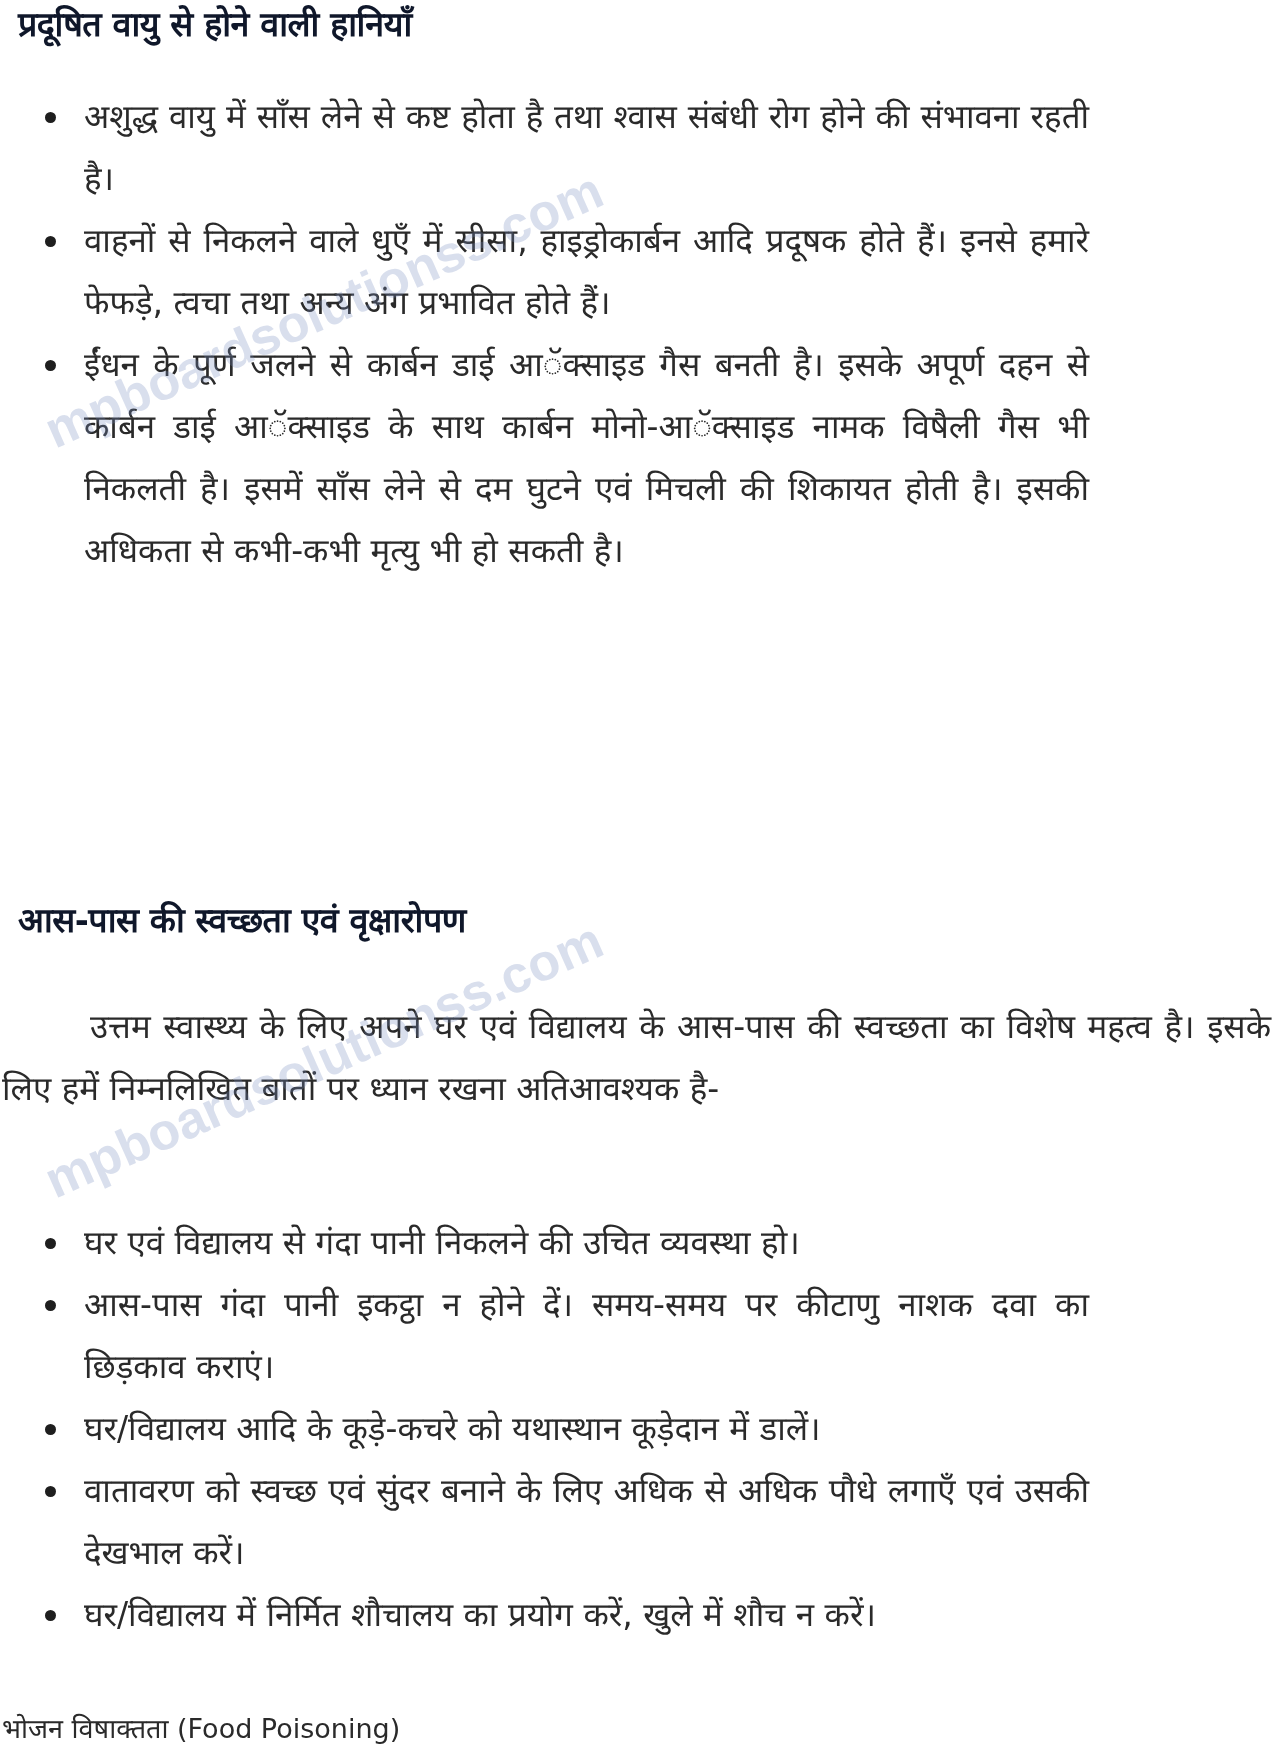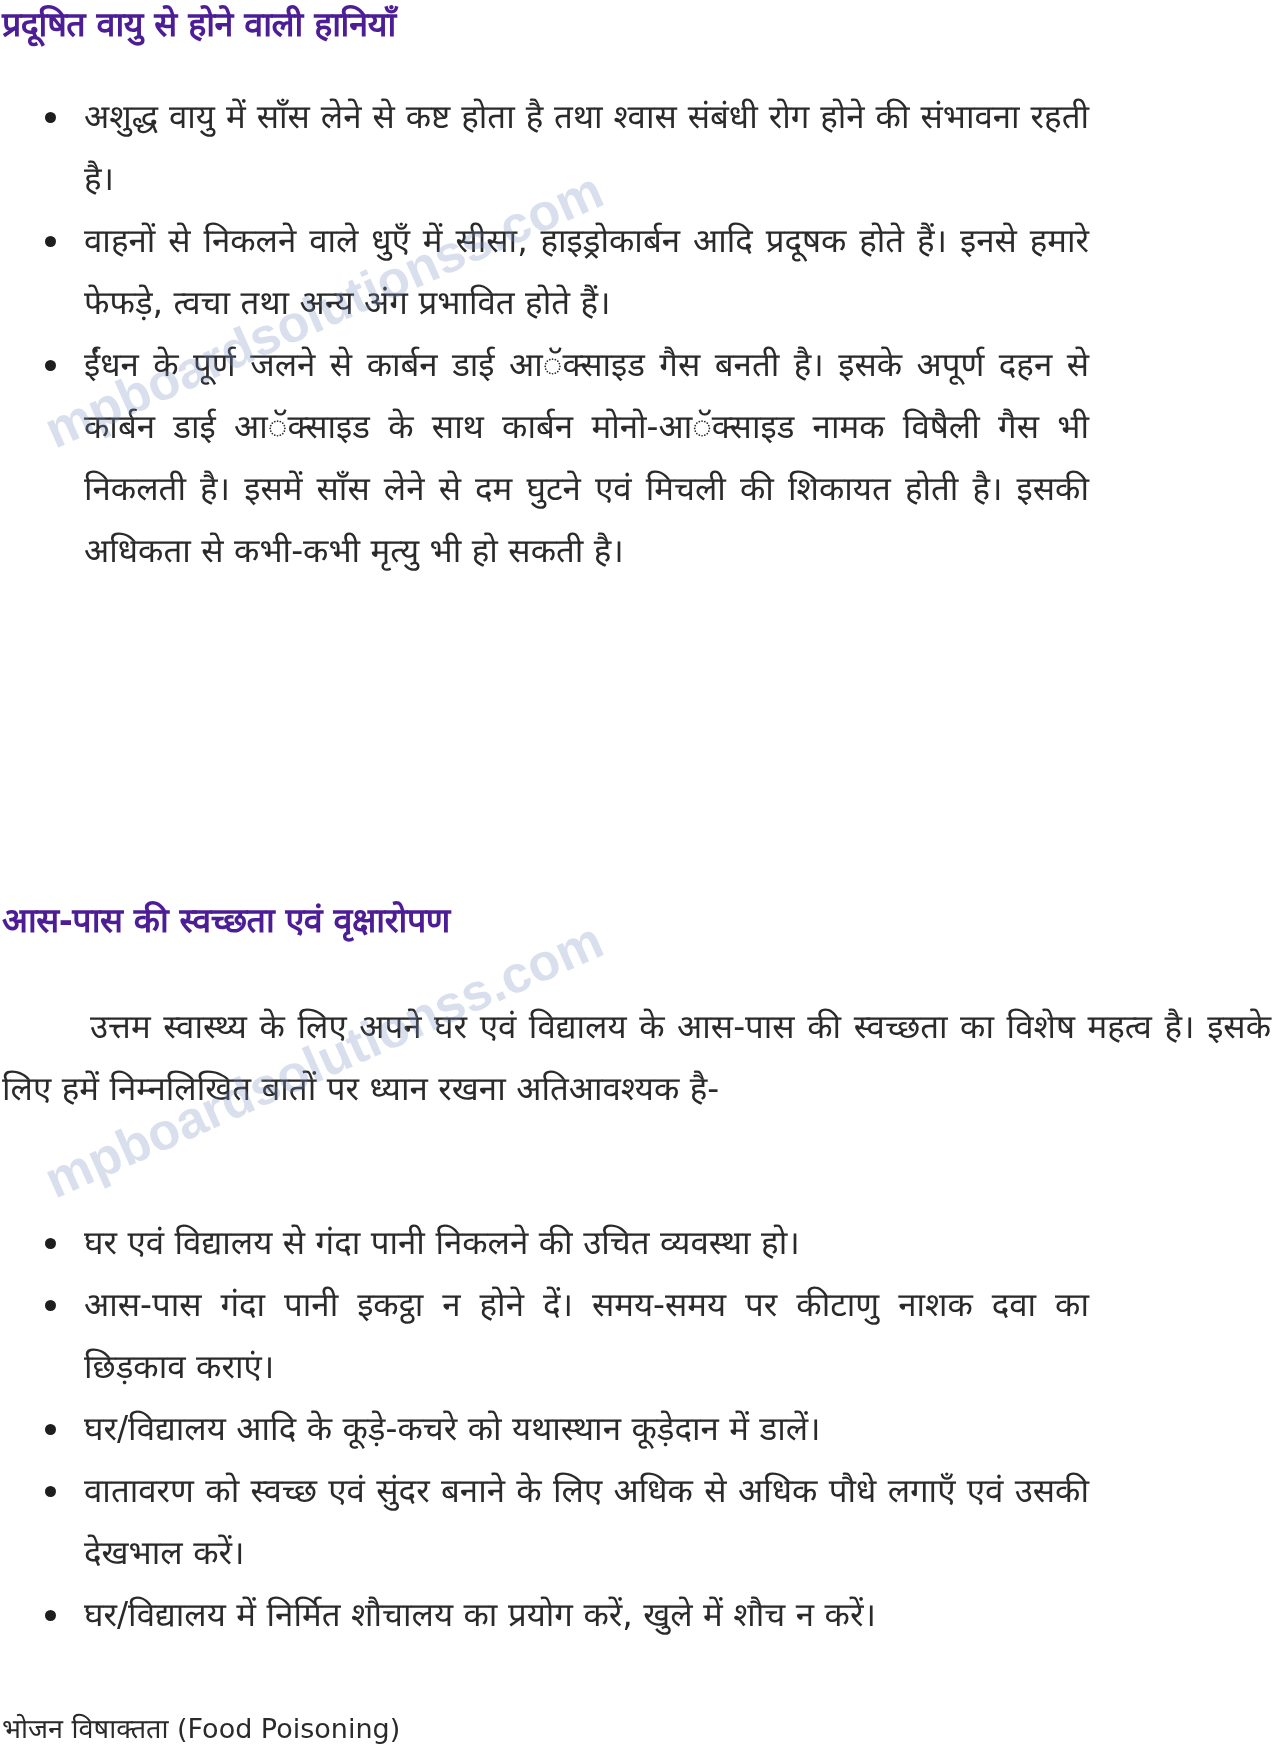--- a/index.html
+++ b/index.html
@@ -15,26 +15,26 @@
     font-family: "DejaVu Sans", "Liberation Sans", sans-serif;
     color: #2a2a2a;
   }
   .page {
     position: relative;
     width: 1273px;
     height: 1756px;
   }
   .heading {
     position: absolute;
-    left: 2px;
+    left: 18px;
     margin: 0;
     font-weight: bold;
     font-size: 34px;
     line-height: 44px;
-    color: #4c1d95;
+    color: #0f172a;
     letter-spacing: -0.5px;
     white-space: nowrap;
   }
   .bullet-list {
     position: absolute;
     left: 0;
     width: 1091px;
     margin: 0;
     padding: 0;
     list-style: none;

